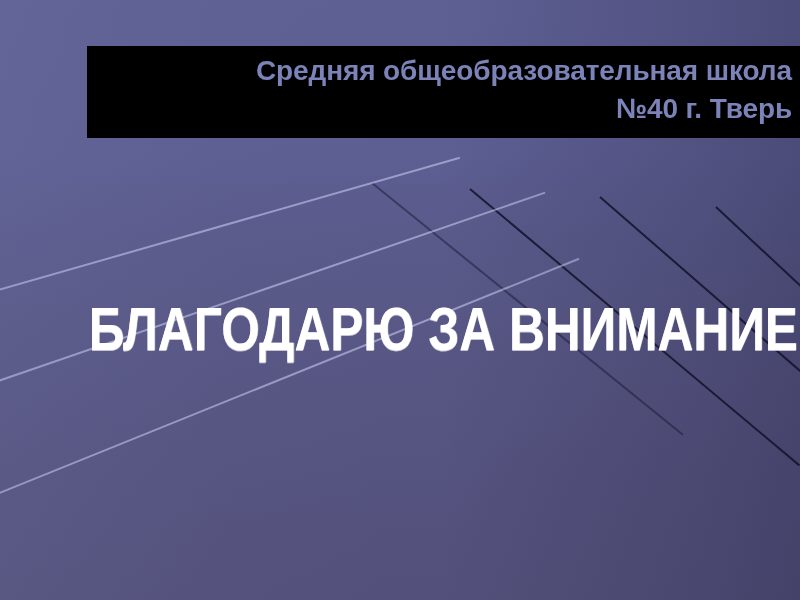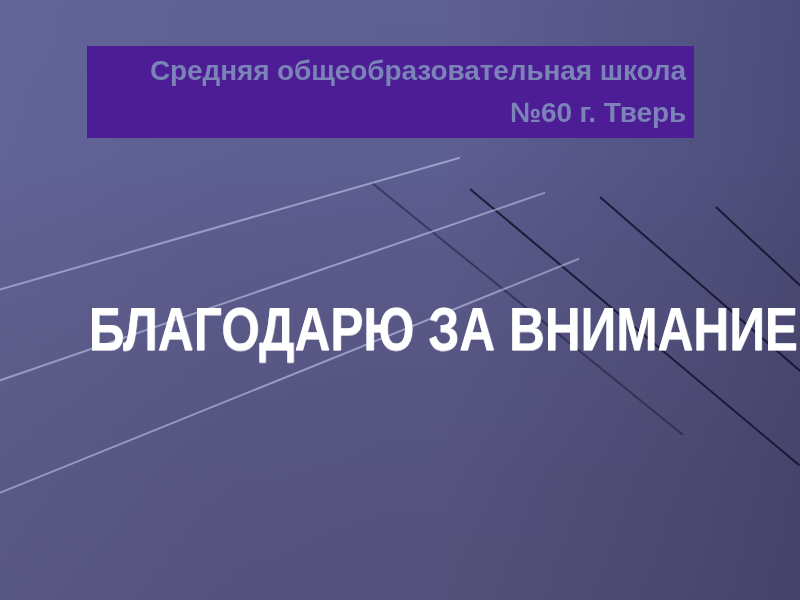--- a/index.html
+++ b/index.html
@@ -101,28 +101,28 @@
     background: rgba(206,212,248,0.55);
     transform-origin: 0 50%;
     pointer-events: none;
   }
 
   
   .banner {
     position: absolute;
     left: 87px;
     top: 46px;
-    width: 607px;
+    width: 713px;
     height: 92px;
-    background: #4c1d95;
+    background: #000000;
     box-sizing: border-box;
     padding: 6px 8px 6px 20px;
     display: flex;
     flex-direction: column;
-    justify-content: space-between;
+    justify-content: flex-start;
     align-items: flex-end;
     z-index: 6;
   }
 
   .banner-line {
     color: #7b83b8;
     font-family: "Liberation Sans", sans-serif;
     font-weight: bold;
     font-size: 28px;
     line-height: 38px;
@@ -179,20 +179,20 @@
 
   <div class="rail-light" style="left:-40px; top:300px; width:520px; transform:rotate(-16deg);"></div>
   <div class="rail-light" style="left:-60px; top:400px; width:640px; transform:rotate(-19deg);"></div>
   <div class="rail-light" style="left:-70px; top:520px; width:700px; transform:rotate(-22deg);"></div>
 
   <div class="bg-shade-left"></div>
   <div class="bg-shade-right"></div>
 
   <div class="banner">
     <div class="banner-line">Средняя общеобразовательная школа</div>
-    <div class="banner-line">№60 г. Тверь</div>
+    <div class="banner-line">№40 г. Тверь</div>
   </div>
 
   <div class="headline">
     <span class="headline-text">БЛАГОДАРЮ ЗА ВНИМАНИЕ</span>
   </div>
 
 </div>
 
 </body></html>

